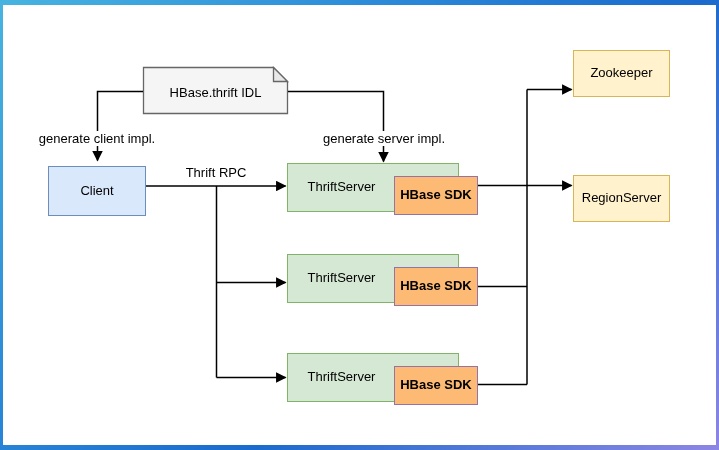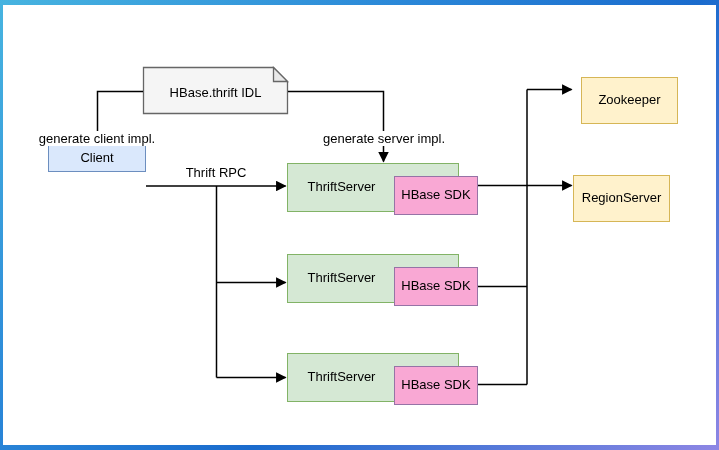--- a/index.html
+++ b/index.html
@@ -31,47 +31,48 @@
     position: absolute;
     display: flex;
     align-items: center;
     justify-content: center;
     font-size: 13px;
     color: #000000;
     text-align: center;
     line-height: 1.1;
   }
   .node-client {
-    left: 48px; top: 144px; width: 98px; height: 28px;
+    left: 48px; top: 166px; width: 98px; height: 50px;
     background: #dae8fc; border: 1px solid #6c8ebf;
   }
   .node-ts {
     left: 287px; width: 172px; height: 49px;
     background: #d5e8d4; border: 1px solid #82b366;
     justify-content: flex-start;
   }
   .node-ts .ts-label {
     width: 107px;
     text-align: center;
   }
   .node-sdk {
     position: absolute;
     left: 106px; top: 12px; width: 84px; height: 39px;
-    background: #f9a8d4; border: 1px solid #9673a6;
+    background: #fdba74; border: 1px solid #9673a6;
     display: flex; align-items: center; justify-content: center;
     font-size: 13px;
+    font-weight: bold;
   }
   .ts-row-1 { top: 163px; }
   .ts-row-2 { top: 254px; }
   .ts-row-3 { top: 353px; }
   .node-yellow {
     left: 573px; width: 97px; height: 47px;
     background: #fff2cc; border: 1px solid #d6b656;
   }
-  .node-zk { top: 77px; margin-left: 8px; }
+  .node-zk { top: 50px; }
   .node-rs { top: 162px; margin-top: 13px; }
 
   .doc-label {
     position: absolute;
     left: 143px; top: 67px; width: 145px; height: 51px;
     display: flex; align-items: center; justify-content: center;
     font-size: 13px; color: #000;
   }
 
   .edge-label {

